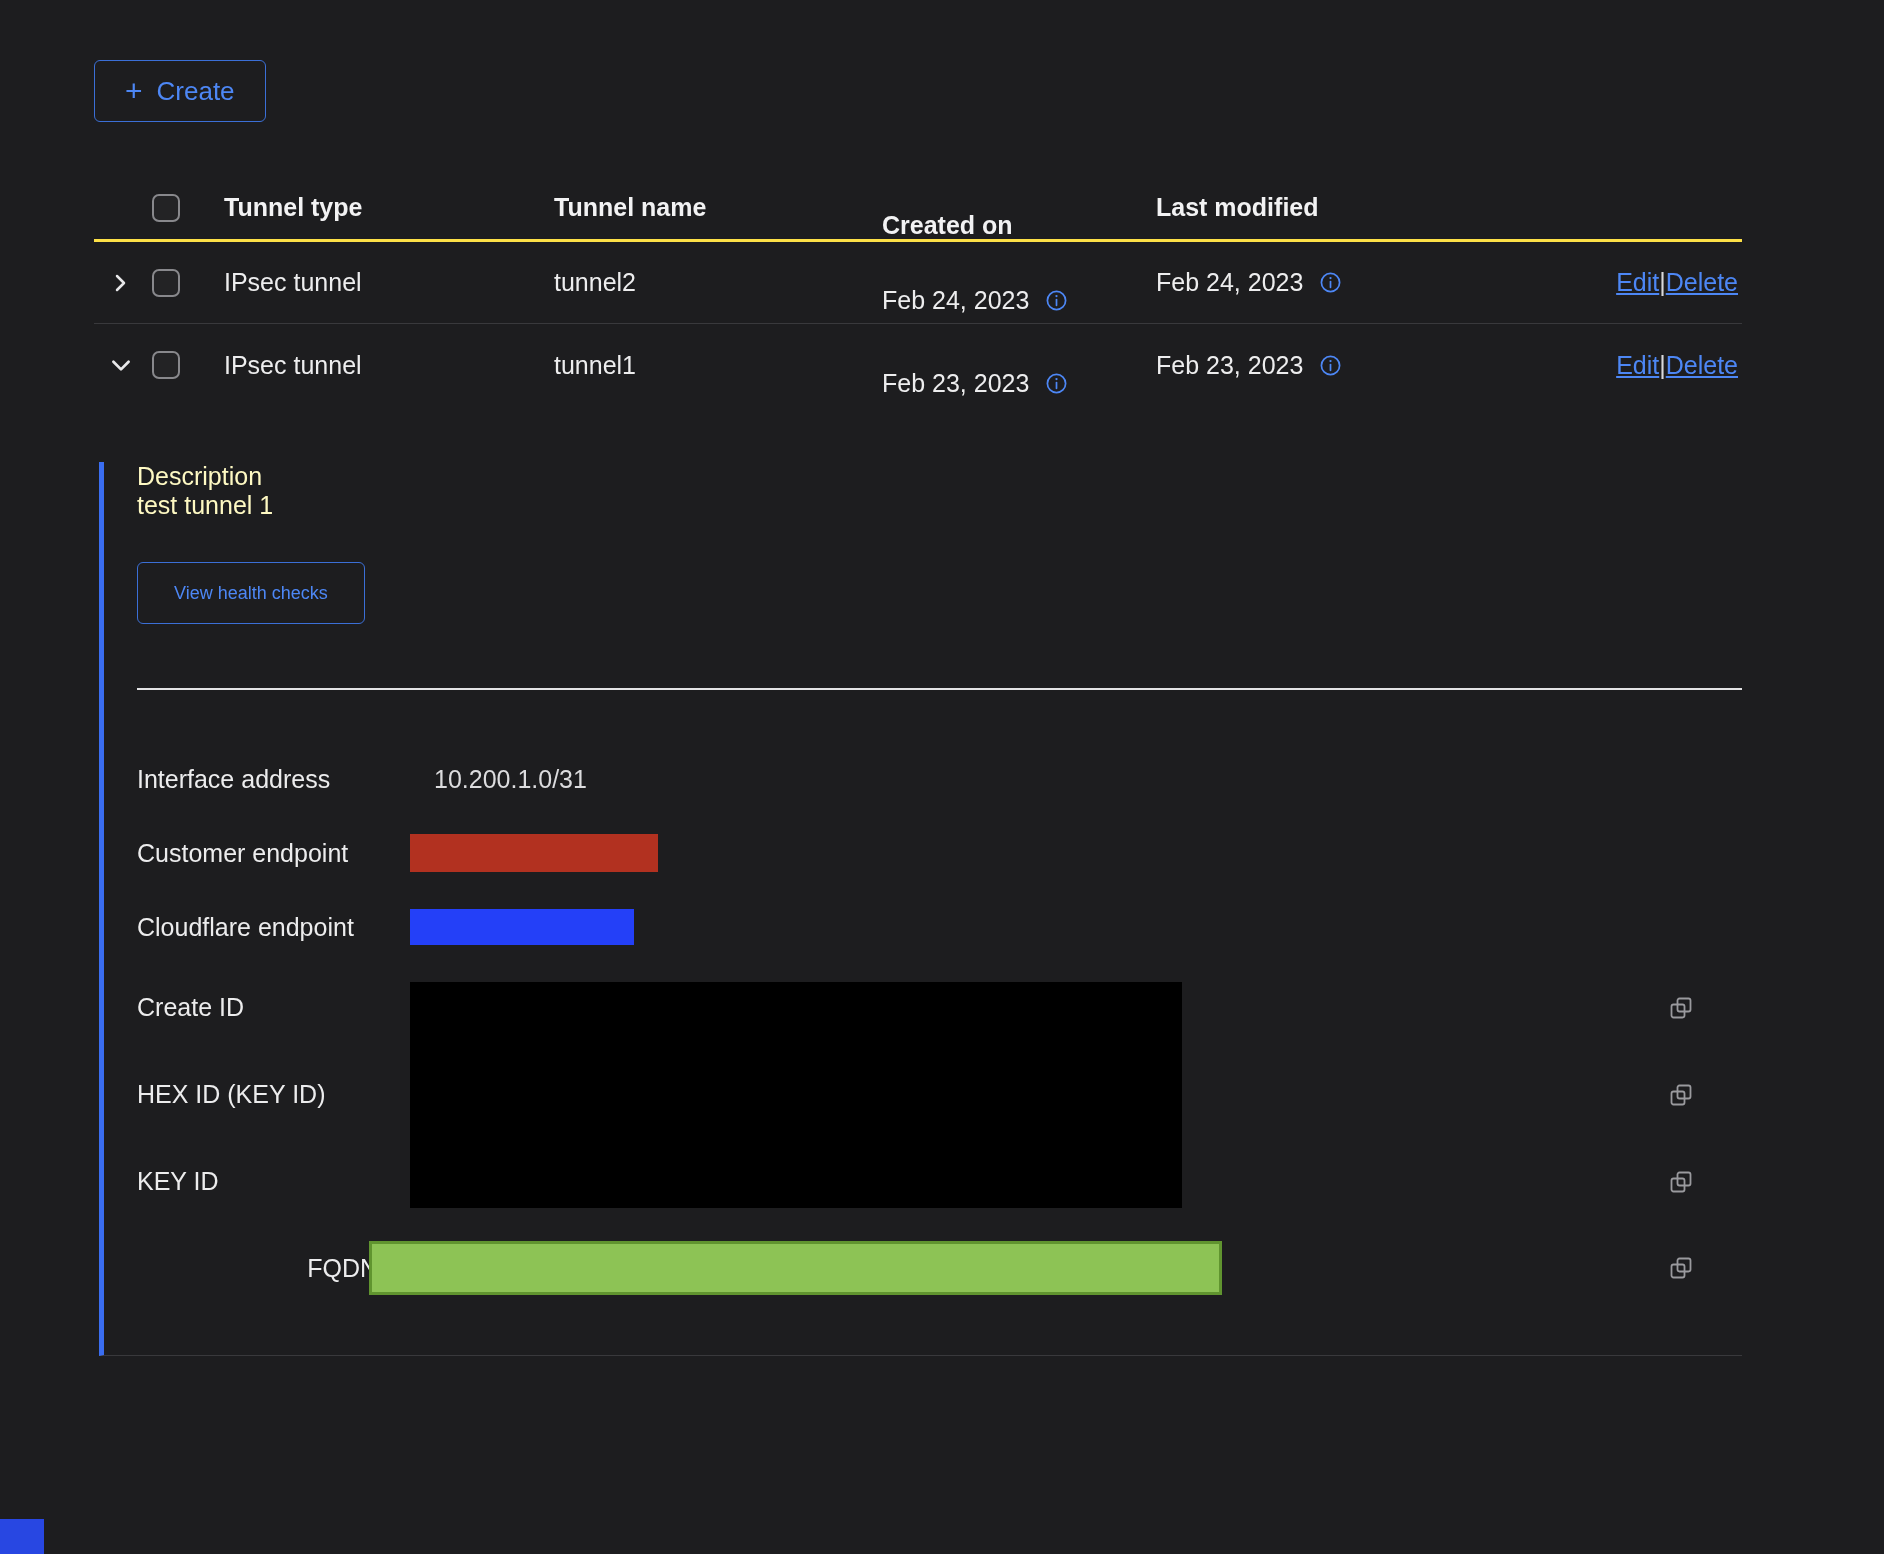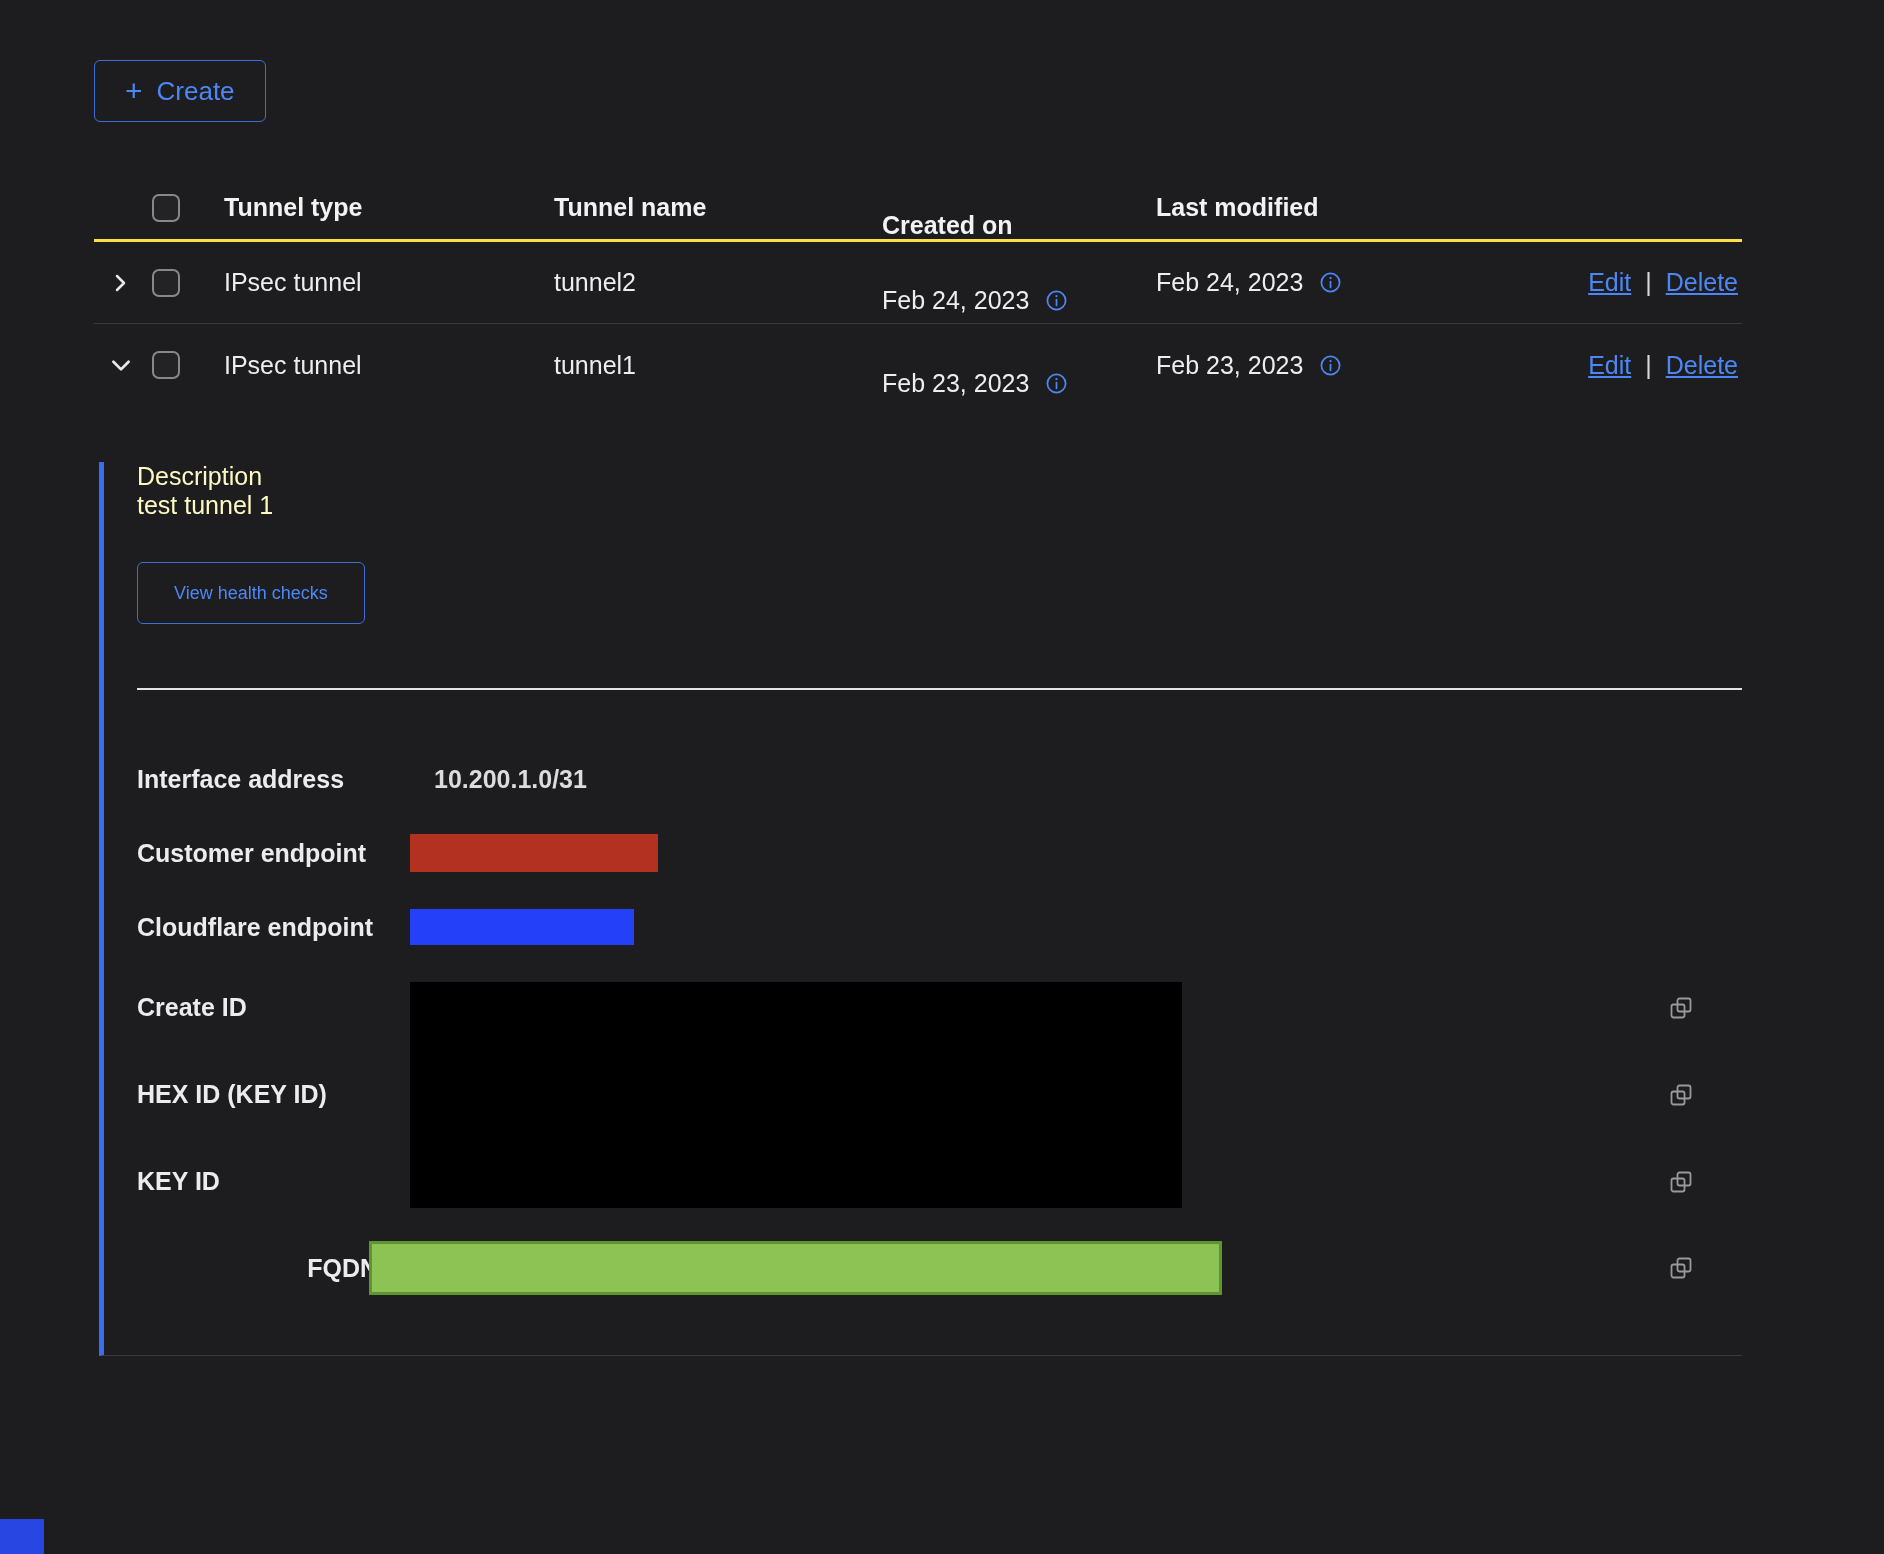--- a/index.html
+++ b/index.html
@@ -48,21 +48,21 @@
   }
   .t-body-row { border-bottom: 1px solid #39393c; }
   .t-body-row.expanded-row { border-bottom: none; }
 
   .cell-chevron { width: 58px; display: flex; align-items: center; padding-left: 14px; }
   .cell-check   { width: 72px; display: flex; align-items: center; }
   .cell-type    { width: 330px; }
   .cell-name    { width: 328px; }
   .cell-created { width: 274px; display: flex; align-items: center; gap: 16px; margin-top: 36px; }
   .cell-modified{ flex: 1; display: flex; align-items: center; gap: 16px; }
-  .cell-actions { width: 225px; display: flex; align-items: center; justify-content: flex-end; padding-right: 4px; gap: 14px; }
+  .cell-actions { width: 225px; display: flex; align-items: center; justify-content: flex-end; padding-right: 4px; }
 
   .checkbox {
     width: 28px; height: 28px;
     border: 2px solid #88888c;
     border-radius: 7px;
     background: #232325;
     cursor: pointer;
   }
   .chev-btn { background: none; border: none; padding: 0; cursor: pointer; display: flex; align-items: center; }
 
@@ -94,21 +94,21 @@
     background: transparent;
     border: 1.5px solid #3b6fd6;
     border-radius: 6px;
     color: #4d87f5;
     font-size: 18px;
     font-family: "Liberation Sans", sans-serif;
     cursor: pointer;
   }
   .divider { margin-top: 64px; border-top: 2px solid #e3e3e5; }
 
-  .fields { position: relative; margin-top: 52px; font-weight: bold; }
+  .fields { position: relative; margin-top: 52px; }
   .f-row { display: flex; align-items: center; }
   .f-row .f-label { width: 273px; flex: 0 0 273px; color: #ececed; }
   .row-h74 { height: 74px; }
   .row-h87 { height: 87px; }
   .row-h86 { height: 86px; text-align: right; }
 
   .f-value { padding-left: 24px; color: #dcdcde; }
 
   .redact { flex: 0 0 auto; }
   .redact-red  { width: 248px; height: 38px; background: #b23120; }

